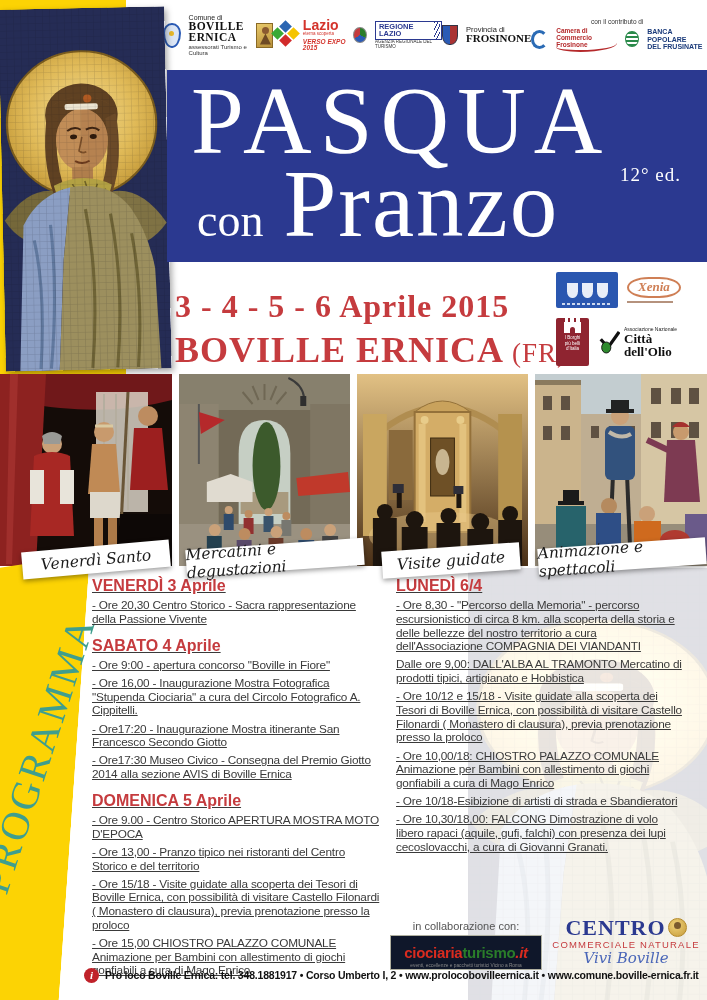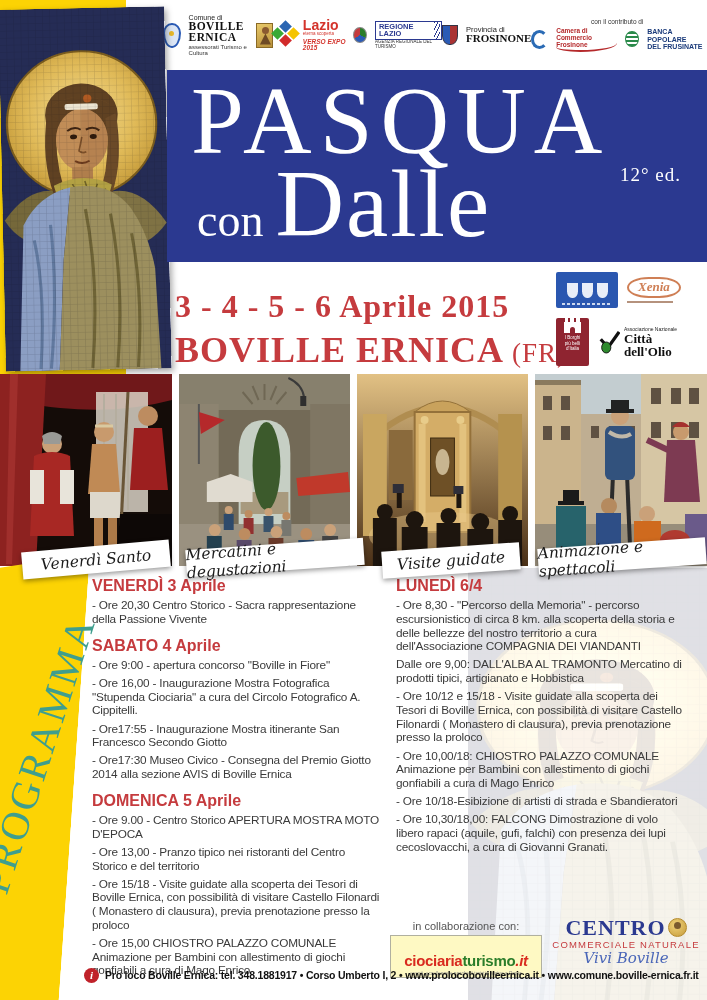--- a/index.html
+++ b/index.html
@@ -47,21 +47,21 @@
   .yellow-top{position:absolute;left:0;top:0;width:126px;height:374px;background:#fcd304;}
   .angel{position:absolute;left:2px;top:8px;width:166px;height:362px;transform:rotate(-1.2deg);
          box-shadow:2px 3px 6px rgba(0,0,0,.35);}
   .angel svg{display:block;width:100%;height:100%;}
 
   
   .titleband{position:absolute;left:167px;top:70px;width:540px;height:192px;background:#2b3990;color:#fff;
              font-family:"Liberation Serif",serif;}
   .t1{font-size:95px;letter-spacing:8px;line-height:.92;margin:8px 0 0 24px;}
   .t2{display:flex;align-items:baseline;margin:-16px 0 0 30px;}
-  .t2 .con{font-size:46px;margin-right:12px;}
+  .t2 .con{font-size:46px;margin-right:20px;}
   .t2 .giotto{font-size:95px;letter-spacing:2px;}
   .ed{position:absolute;right:26px;top:94px;font-size:19px;letter-spacing:1px;}
 
   
   .dates{position:absolute;left:175px;top:288px;font-family:"Liberation Serif",serif;color:#c53b3e;}
   .d1{font-size:32px;font-weight:600;letter-spacing:1px;}
   .d2{font-size:36px;font-weight:bold;letter-spacing:1px;margin-top:4px;}
   .d2 .fr{font-size:27px;font-weight:normal;}
 
   
@@ -97,31 +97,31 @@
 
   
   .yellowband{position:absolute;left:0;top:554px;width:90px;height:446px;background:#fcd304;
               transform:skewX(-4deg);transform-origin:top left;z-index:1;
               clip-path:polygon(0 14px,100% 0,100% 100%,0 100%);}
   .programma{position:absolute;left:16px;top:852px;z-index:2;transform:rotate(-72deg);transform-origin:left bottom;
              font-family:"Liberation Serif",serif;font-size:40px;letter-spacing:3px;color:#3f9e8e;}
   .watermark{position:absolute;left:468px;top:568px;width:264px;height:438px;opacity:.15;
              filter:sepia(.25) brightness(1.2);z-index:0;}
   .watermark svg{width:100%;height:100%;}
-  .col{position:absolute;top:578px;z-index:3;font-size:11.8px;line-height:1.16;color:#3a3a3a;letter-spacing:-.2px;}
+  .col{position:absolute;top:578px;z-index:3;font-size:11.8px;line-height:1.16;color:#3a3a3a;letter-spacing:-.2px;text-decoration:underline;}
   .col-left{left:92px;width:288px;}
   .col-right{left:396px;width:286px;}
   .col h3{font-size:16px;color:#c53b3e;margin:11px 0 3px;line-height:1.05;letter-spacing:0;}
   .col h3:first-child{margin-top:0;}
   .col p{margin:4.5px 0;}
 
   
   .ciocia{position:absolute;left:390px;top:920px;width:152px;text-align:center;z-index:4;}
   .ciocia-label{font-size:11px;color:#555;}
-  .ciocia-box{border:1px solid #b0b0a0;background:#fef9c3;margin-top:3px;padding:16px 3px 1px;}
+  .ciocia-box{border:1px solid #b0b0a0;background:#0f172a;margin-top:3px;padding:8px 3px 1px;}
   .ciocia-big{font-size:15px;font-weight:bold;letter-spacing:-.3px;}
   .c-red{color:#d92b1f;}
   .c-green{color:#2a7d2a;}
   .c-it{color:#d92b1f;font-style:italic;}
   .ciocia-sub{font-size:4.8px;color:#888;margin-top:1px;}
   .centro{position:absolute;left:546px;top:916px;width:160px;text-align:center;z-index:4;line-height:1.05;}
   .centro-1{font-family:"Liberation Serif",serif;font-size:22px;font-weight:bold;color:#2b3990;letter-spacing:1px;
             display:flex;align-items:center;justify-content:center;gap:2px;}
   .centro-coin{display:inline-block;width:17px;height:17px;border-radius:50%;border:1px solid #b58a2a;
                background:radial-gradient(circle at 40% 35%,#f0d37a,#c59a3a);position:relative;}
@@ -250,21 +250,21 @@
   <div class="angel">
     <svg viewBox="0 0 160 360" preserveAspectRatio="none">
         <use href="#angelsym"></use>
       </svg>
   </div>
 
   <div class="titleband">
     <div class="t1">PASQUA</div>
     <div class="t2">
       <span class="con">con</span>
-      <span class="giotto">Dalle</span>
+      <span class="giotto">Pranzo</span>
     </div>
     <span class="ed">12° ed.</span>
   </div>
 
   <div class="dates">
     <div class="d1">3 - 4 - 5 - 6 Aprile 2015</div>
     <div class="d2">
       <span>BOVILLE ERNICA</span>
       <span class="fr">(FR)</span>
     </div>
@@ -461,21 +461,21 @@
         <use href="#angelsym"></use>
       </svg>
   </div>
 
   <div class="col col-left">
     <h3>VENERDÌ 3 Aprile</h3>
     <p>- Ore 20,30 Centro Storico - Sacra rappresentazione della Passione Vivente</p>
     <h3>SABATO 4 Aprile</h3>
     <p>- Ore 9:00 - apertura concorso "Boville in Fiore"</p>
     <p>- Ore 16,00 - Inaugurazione Mostra Fotografica "Stupenda Ciociaria" a cura del Circolo Fotografico A. Cippitelli.</p>
-    <p>- Ore17:55 - Inaugurazione Mostra itinerante San Francesco Secondo Giotto</p>
+    <p>- Ore17:20 - Inaugurazione Mostra itinerante San Francesco Secondo Giotto</p>
     <p>- Ore17:30 Museo Civico - Consegna del Premio Giotto 2014 alla sezione AVIS di Boville Ernica</p>
     <h3>DOMENICA 5 Aprile</h3>
     <p>- Ore 9.00 - Centro Storico APERTURA MOSTRA MOTO D'EPOCA</p>
     <p>- Ore 13,00 - Pranzo tipico nei ristoranti del Centro Storico e del territorio</p>
     <p>- Ore 15/18 - Visite guidate alla scoperta dei Tesori di Boville Ernica, con possibilità di visitare Castello Filonardi ( Monastero di clausura), previa prenotazione presso la proloco</p>
     <p>- Ore 15,00 CHIOSTRO PALAZZO COMUNALE Animazione per Bambini con allestimento di giochi gonfiabili a cura di Mago Enrico</p>
   </div>
 
   <div class="col col-right">
     <h3>LUNEDÌ 6/4</h3>

